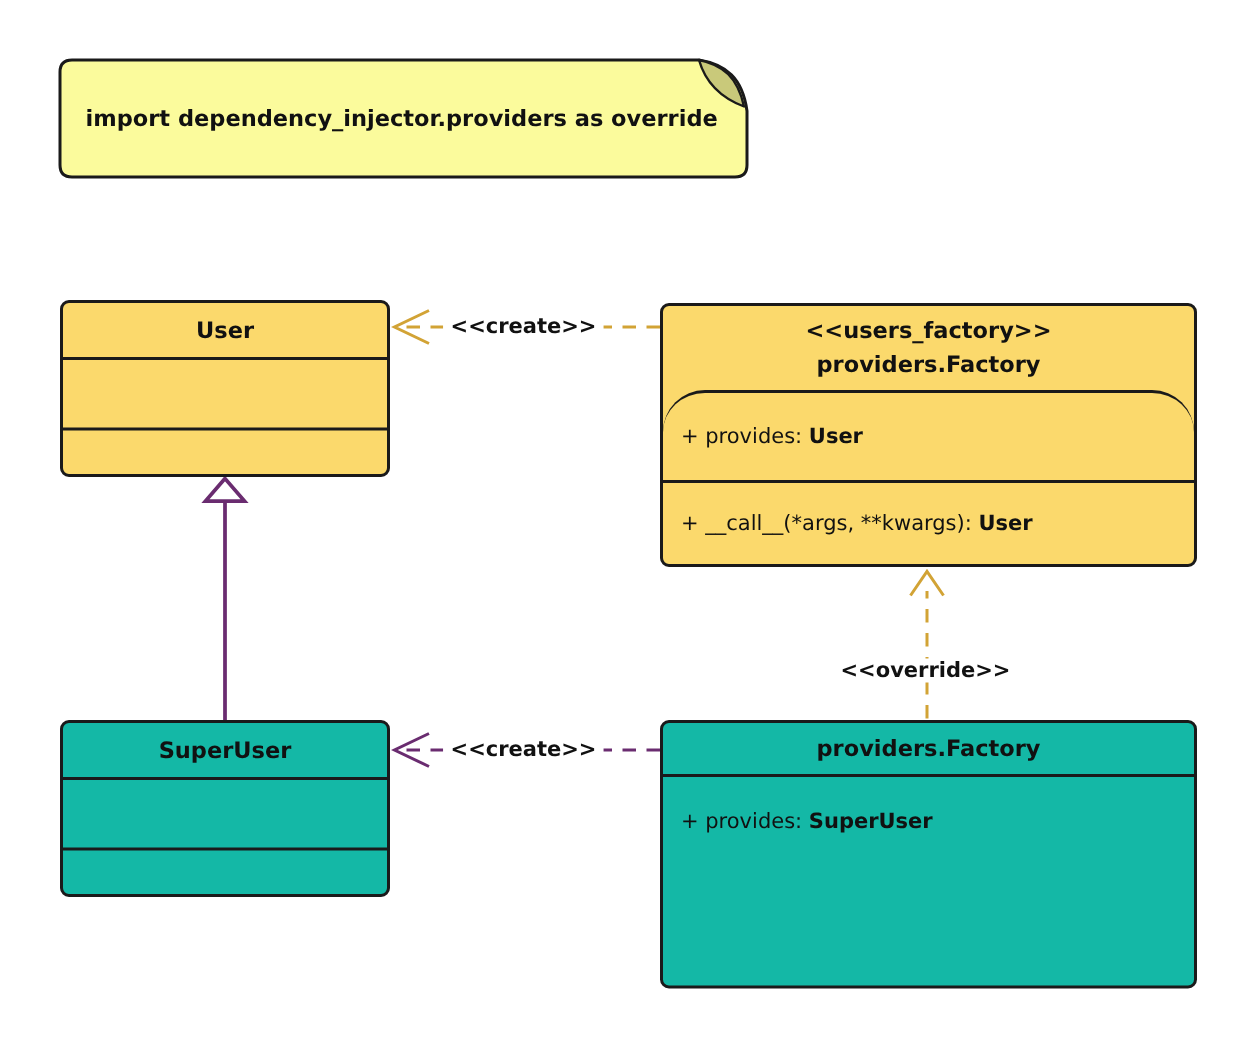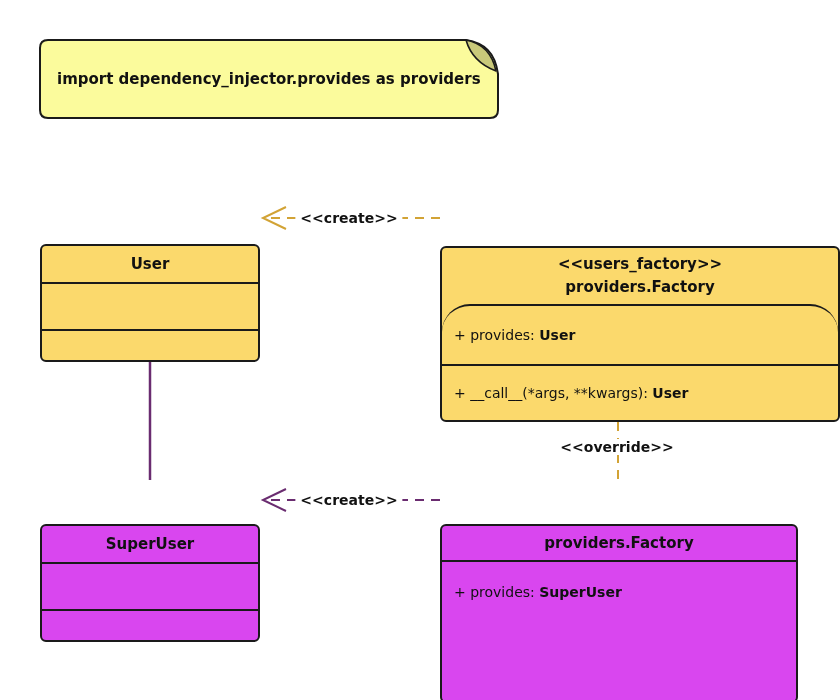--- a/index.html
+++ b/index.html
@@ -28,24 +28,23 @@
   }
 
   
   .uml-class {
     position: absolute;
     box-sizing: border-box;
     border: 2px solid #1a1a1a;
     border-radius: 6px;
     display: flex;
     flex-direction: column;
-    margin-top: 44px;
   }
   .fill-yellow { background: #FBD96C; }
-  .fill-purple { background: #d946ef; }
+  .fill-purple { background: #14b8a6; }
   .uml-title {
     display: flex; flex-direction: column;
     align-items: center; justify-content: center;
     font-weight: bold;
     font-size: 15px;
     line-height: 23px;
     flex: none;
   }
   .uml-comp {
     border-top: 2px solid #1a1a1a;
@@ -105,32 +104,32 @@
       <polygon points="150,319 137,334 163,334" fill="#ffffff" stroke="#6A2C70" stroke-width="2.5" stroke-linejoin="miter"></polygon>
     </g>
 
     <g stroke="#D2A335" stroke-width="2" fill="none">
       <line x1="618" y1="479" x2="618" y2="394" stroke-dasharray="9,7"></line>
       <path d="M 607,397 L 618,381 L 629,397"></path>
     </g>
   </svg>
 
   <div class="note-text">
-    <span>import dependency_injector.provides as providers</span>
+    <span>import dependency_injector.providers as override</span>
   </div>
 
   <div class="uml-class fill-yellow" style="left:40px; top:200px; width:220px; height:118px;">
     <div class="uml-title h36">
       <span>User</span>
     </div>
     <div class="uml-comp h47"></div>
     <div class="uml-comp grow"></div>
   </div>
 
-  <div class="uml-class fill-yellow" style="left:440px; top:202px; width:400px; height:176px;">
+  <div class="uml-class fill-yellow" style="left:440px; top:202px; width:358px; height:176px;">
     <div class="uml-title h56">
       <span>&lt;&lt;users_factory&gt;&gt;</span>
       <span>providers.Factory</span>
     </div>
     <div class="uml-comp member h60">
       <span><span>+ provides: </span><b>User</b></span>
     </div>
     <div class="uml-comp member grow">
       <span><span>+ __call__(*args, **kwargs): </span><b>User</b></span>
     </div>

